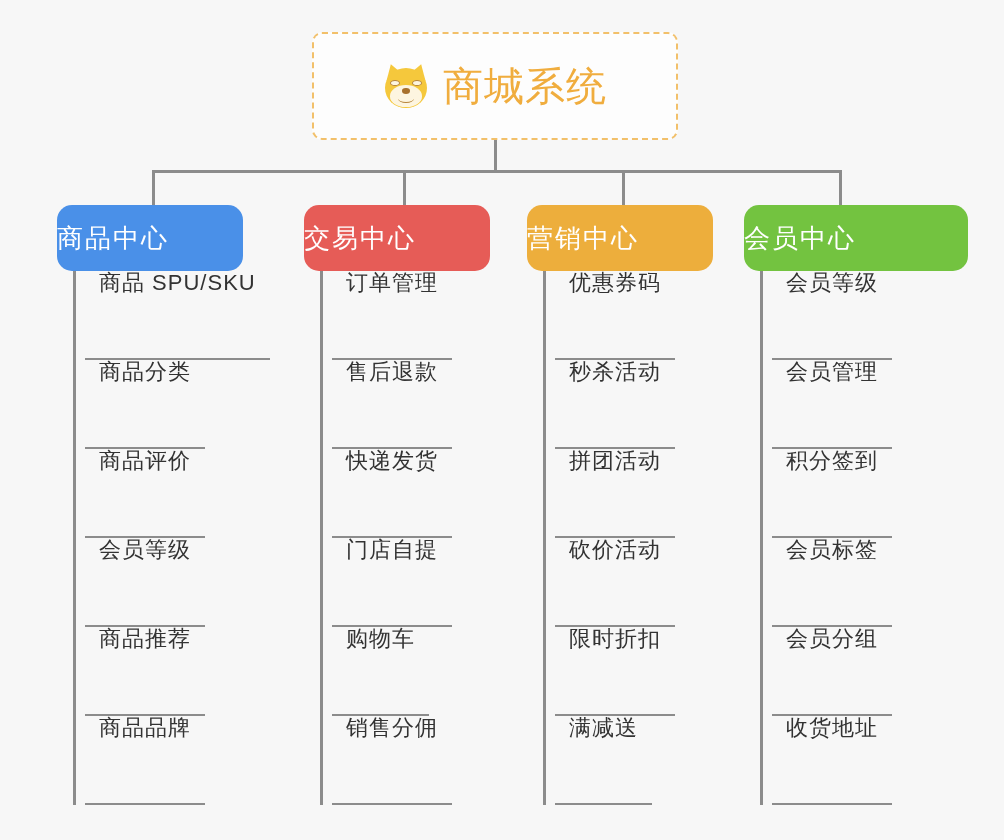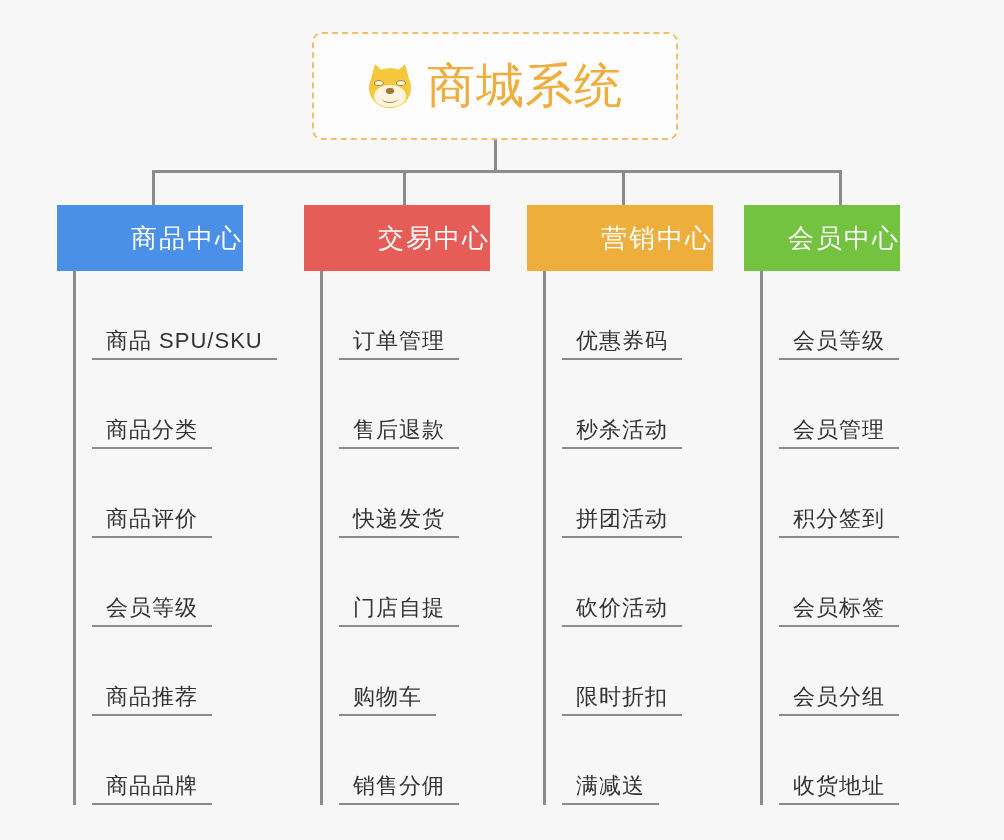--- a/index.html
+++ b/index.html
@@ -36,21 +36,21 @@
     justify-content: center;
     gap: 14px;
   }
   .root-icon {
     width: 46px;
     height: 46px;
     position: relative;
     flex: 0 0 auto;
   }
   .root-title {
-    font-size: 48px;
+    font-size: 40px;
     color: #f0ad3e;
     line-height: 1;
     letter-spacing: 1px;
     white-space: nowrap;
   }
 
   
   .dog-ear {
     position: absolute;
     width: 0; height: 0;
@@ -109,24 +109,24 @@
   .conn-v { width: 3px; }
   .conn-h { height: 3px; }
 
   
   .branch {
     position: absolute;
     top: 205px;
   }
   .branch-header {
     height: 66px;
-    border-radius: 0;
+    border-radius: 15px;
     display: flex;
     align-items: center;
-    justify-content: flex-end;
+    justify-content: flex-start;
     color: #ffffff;
     font-size: 26px;
     letter-spacing: 2px;
     white-space: nowrap;
     box-sizing: border-box;
   }
 
   
   .spine {
     position: absolute;
@@ -137,22 +137,20 @@
 
   .leaf-list {
     position: absolute;
     top: 66px;
     left: 0;
   }
   .leaf {
     position: relative;
     height: 89px;
     display: flex;
-    align-items: flex-end;
-    padding-left: 7px;
   }
   .leaf-inner {
     position: relative;
     display: inline-block;
     padding: 0 14px 5px 14px;
     margin-left: 12px;
     border-bottom: 2px solid #8c8c8c;
   }
   .leaf-label {
     font-size: 22px;
@@ -263,21 +261,21 @@
       <div class="leaf">
           <div class="leaf-inner" style="border-bottom-color: rgb(140, 140, 140);"><span class="leaf-label">限时折扣</span></div>
         </div>
       <div class="leaf">
           <div class="leaf-inner" style="border-bottom-color: rgb(140, 140, 140);"><span class="leaf-label">满减送</span></div>
         </div>
     </div>
   </div>
 
   <div class="branch" style="left:744px; width:220px;">
-    <div class="branch-header" style="width: 156px; background: rgb(115, 195, 64);">
+    <div class="branch-header" style="width: 224px; background: rgb(115, 195, 64);">
       <span>会员中心</span>
     </div>
     <div class="spine" style="left: 16px; height: 534px; background: rgb(140, 140, 140);"></div>
     <div class="leaf-list" style="left:16px;">
       <div class="leaf">
           <div class="leaf-inner" style="border-bottom-color: rgb(140, 140, 140);"><span class="leaf-label">会员等级</span></div>
         </div>
       <div class="leaf">
           <div class="leaf-inner" style="border-bottom-color: rgb(140, 140, 140);"><span class="leaf-label">会员管理</span></div>
         </div>

